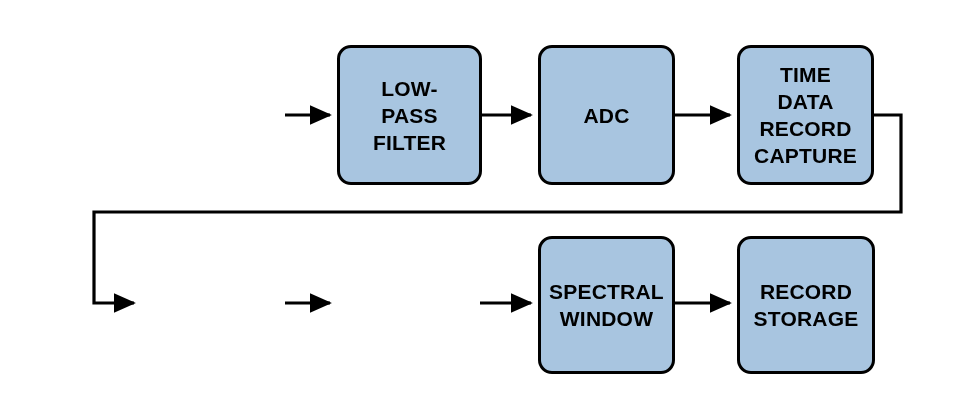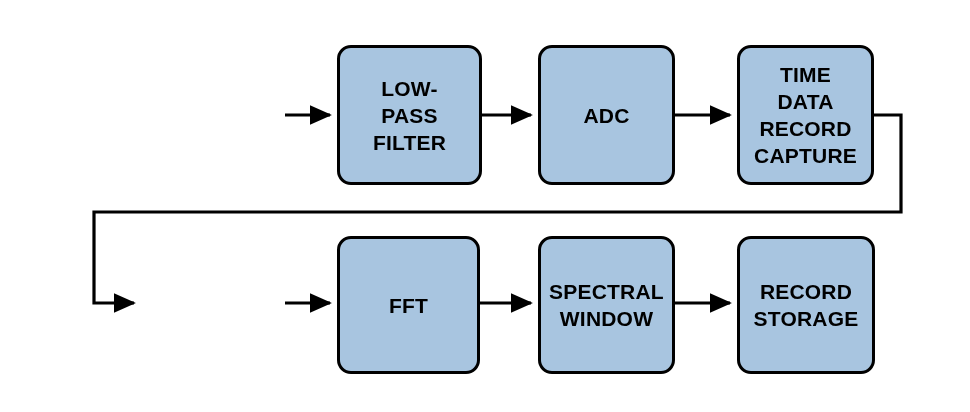--- a/index.html
+++ b/index.html
@@ -81,21 +81,20 @@
 FILTER</div>
 
   <div class="node-box" style="left:538px; top:45px; width:137px; height:140px;">ADC</div>
 
   <div class="node-box" style="left:737px; top:45px; width:137px; height:140px;">TIME
 DATA
 RECORD
 CAPTURE</div>
 
 
-  <div class="node-box" style="left:337px; top:236px; width:143px; height:138px;">FFT</div>
 
   <div class="node-box" style="left:538px; top:236px; width:137px; height:138px;">SPECTRAL
 WINDOW</div>
 
   <div class="node-box" style="left:737px; top:236px; width:138px; height:138px;">RECORD
 STORAGE</div>
 
 </div>
 
 </body></html>

